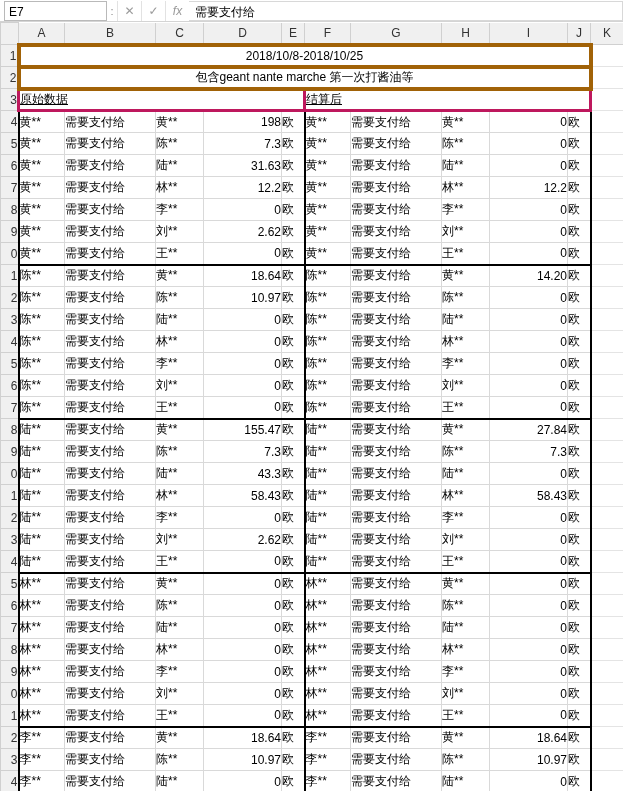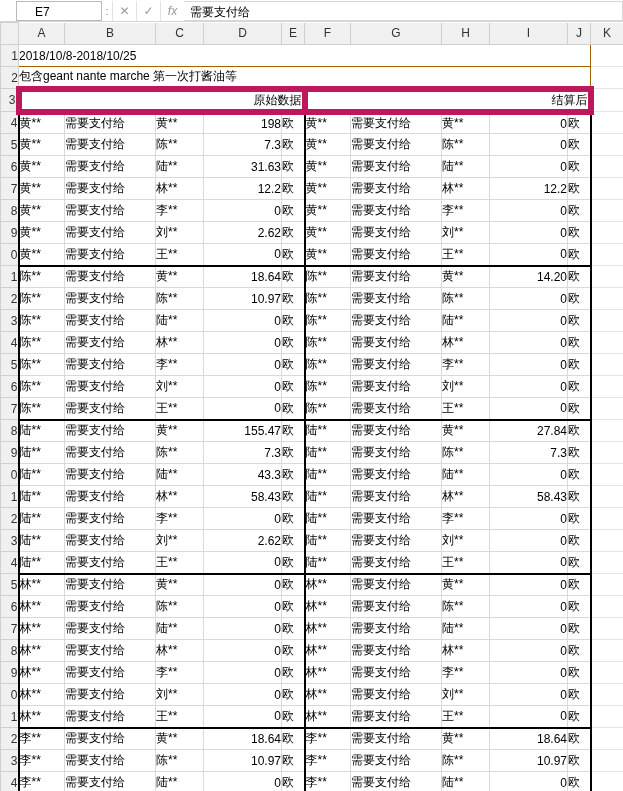--- a/index.html
+++ b/index.html
@@ -25,29 +25,29 @@
   
   .formula-bar {
     display: flex;
     align-items: center;
     height: 22px;
     border-bottom: 1px solid #d4d4d4;
     background: #fff;
     box-sizing: border-box;
   }
   .namebox {
-    width: 86px;
+    width: 103px;
     height: 20px;
     line-height: 20px;
     border: 1px solid #b9b9b9;
     background: #fff;
     font-size: 12px;
-    padding-left: 18px;
+    padding-left: 4px;
     box-sizing: border-box;
-    margin-left: 16px;
+    margin-left: 4px;
   }
   .fb-sep {
     width: 10px;
     text-align: center;
     color: #888;
     font-size: 11px;
   }
   .fb-btn {
     width: 24px;
     height: 20px;
@@ -122,27 +122,29 @@
     padding: 0 3px;
   }
   td.cell.thick-top { border-top: 2px solid #000; }
   td.cell.thick-bottom { border-bottom: 2px solid #000; }
   td.cell.thick-left { border-left: 2px solid #000; }
   td.cell.thick-right { border-right: 2px solid #000; }
   td.num { text-align: right; }
   td.lft { text-align: left; }
   td.blank { border: 1px solid #e4e4e4; }
   .title-cell {
+    text-align: center;
     font-size: 13px;
-    border: 1px solid #a16207;
+    border: 4px solid #a16207;
   }
   .section-cell {
-    text-align: right;
+    text-align: left;
     font-size: 13px;
-    border: 6px solid #be185d;
+    border: 3px solid #be185d;
+    text-decoration: underline;
   }
 </style>
 </head>
 <body>
 
 <div id="app">
 
   <div class="formula-bar">
     <div class="namebox">E7</div>
     <div class="fb-sep">:</div>

